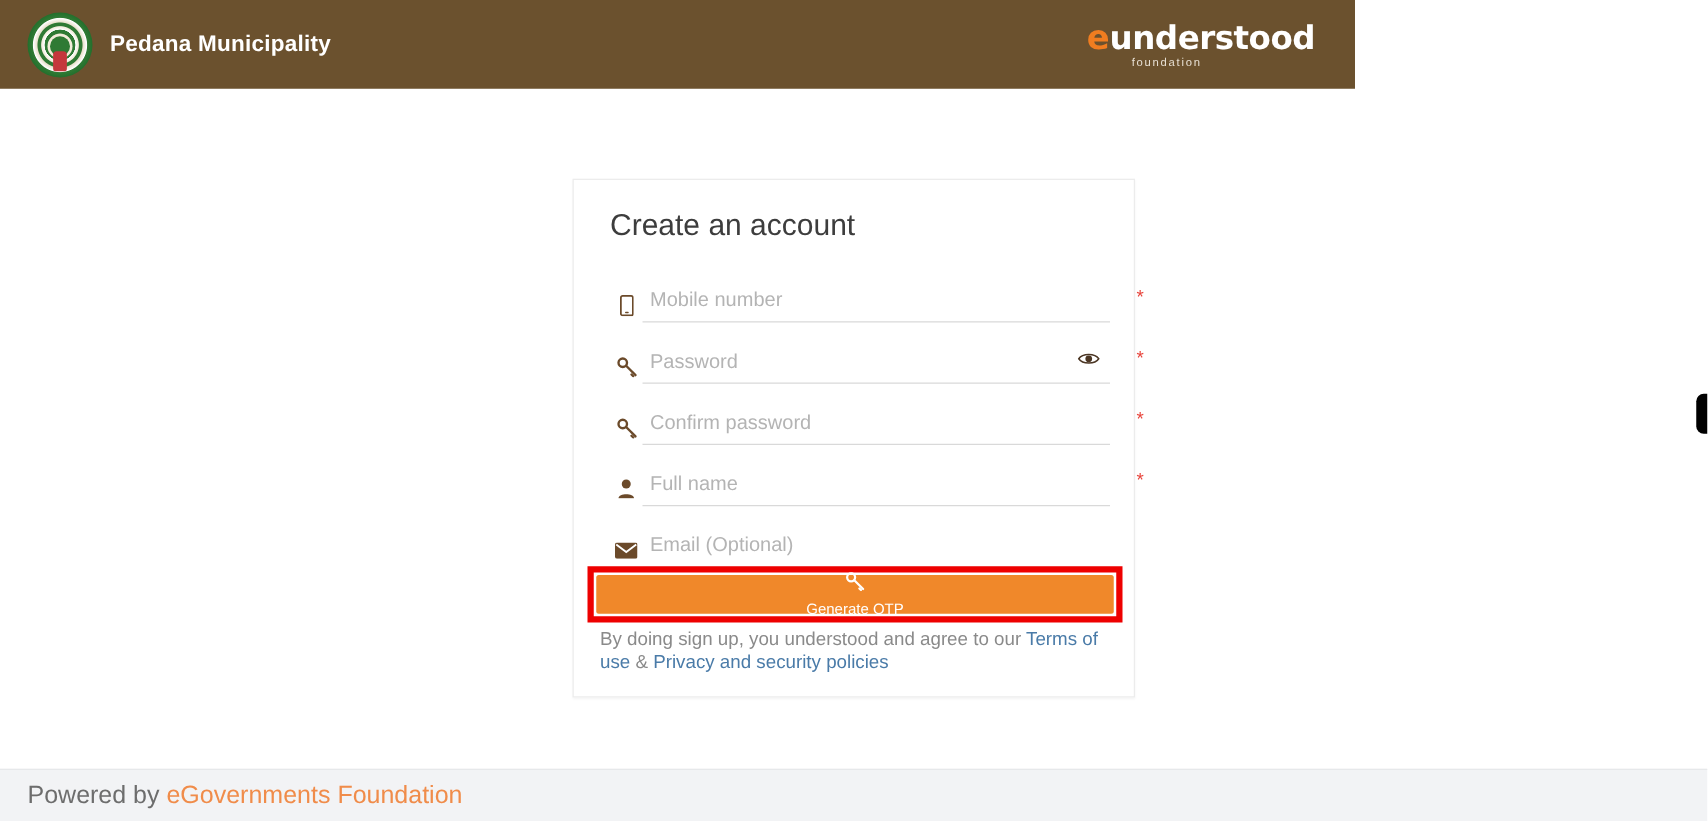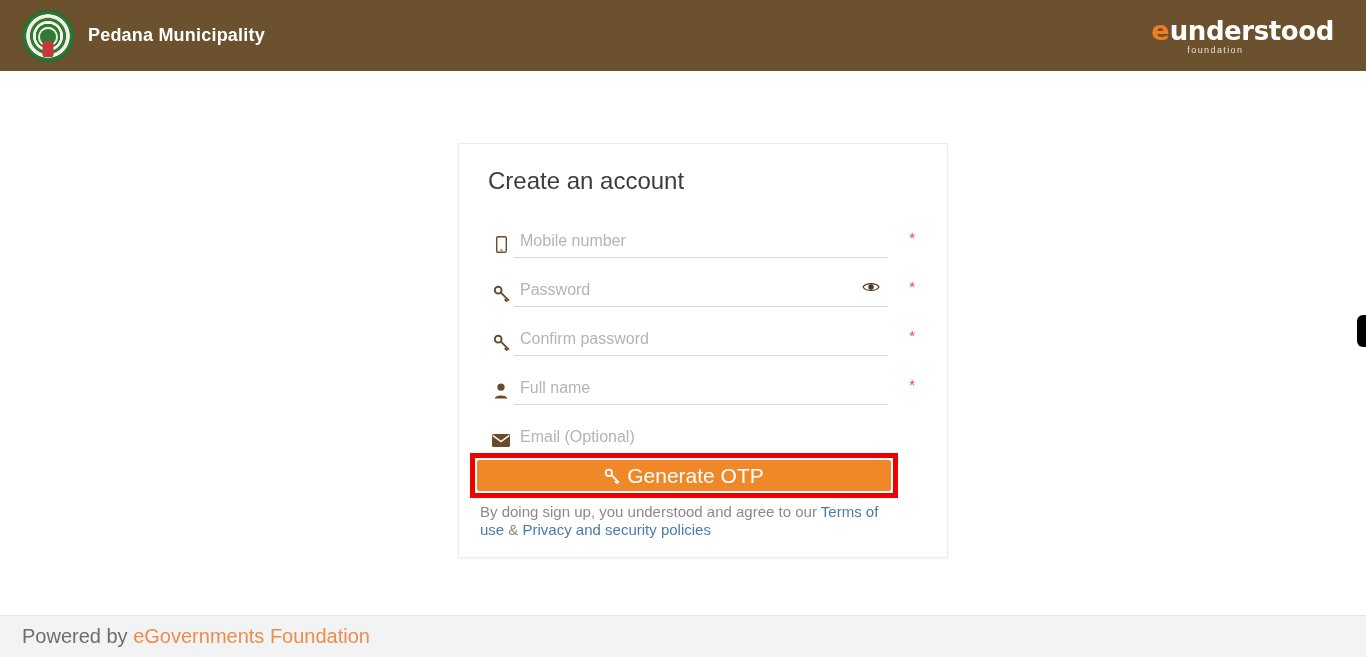--- a/index.html
+++ b/index.html
@@ -8,21 +8,21 @@
     width: 1366px; height: 657px;
     overflow: hidden;
     background: #ffffff;
     font-family: "Liberation Sans", sans-serif;
   }
   #app { position: relative; width: 1366px; height: 657px; background:#fff; }
 
   
   .header {
     position: absolute; top: 0; left: 0;
-    width: 1366px; height: 71px;
+    width: 1084px; height: 71px;
     background: #6b512e;
     display: flex; align-items: center;
   }
   .brand { display: flex; align-items: center; margin-left: 22px; }
   .emblem {
     width: 52px; height: 52px; border-radius: 50%;
     background: radial-gradient(circle at 50% 50%, #ffffff 0%, #ffffff 16%, #cdb98a 17%, #e8dcc0 23%, #2f7a34 26%, #2f7a34 33%, #ffffff 34%, #f1eada 40%, #2f7a34 42%, #2f7a34 48%, #e9e2cd 50%, #ffffff 58%, #2f7a34 60%, #1f6b2a 74%, #2f7a34 86%, #ffffff 88%, #ffffff 100%);
     position: relative; flex: 0 0 auto;
   }
   .emblem::before {
@@ -60,21 +60,21 @@
     font-family: "DejaVu Sans", sans-serif; letter-spacing: -.4px; line-height: 1;
   }
   .eg-sub {
     color: #e8e0d4; font-size: 9px; letter-spacing: 1.4px;
     margin-left: 36px; margin-top: 2px;
   }
 
   
   .card {
     position: absolute; left: 458px; top: 143px;
-    width: 490px; height: 415px;
+    width: 450px; height: 415px;
     background: #ffffff;
     border: 1px solid #ececec;
     box-shadow: 0 1px 2px rgba(0,0,0,.05);
   }
   .card-title {
     position: absolute; left: 29px; top: 23px;
     font-size: 24px; color: #3d3d3d; font-weight: normal;
   }
 
   .fields { position: absolute; left: 29px; top: 65px; width: 400px; }
@@ -116,25 +116,26 @@
   .otp-annot {
     position: absolute; left: 11px; top: 309px;
     width: 428px; height: 45px;
     border: 5px solid #ee0000;
     background: #ffffff;
     padding: 2px;
   }
   .otp-btn {
     width: 100%; height: 100%;
     background: #f0882a; border: none;
-    color: #ffffff; font-size: 21px;
+    color: #ffffff; font-size: 12px;
     font-family: "Liberation Sans", sans-serif;
     cursor: pointer;
     display: flex; align-items: center; justify-content: center; gap: 7px;
     border-radius: 2px;
+    flex-direction: column;
   }
   .otp-btn svg { display:block; }
 
   .terms {
     position: absolute; left: 21px; top: 359px;
     width: 400px;
     font-size: 15px; color: #8a8a8a; line-height: 18px;
   }
   .terms a { color: #4a7ba8; text-decoration: none; }
 

